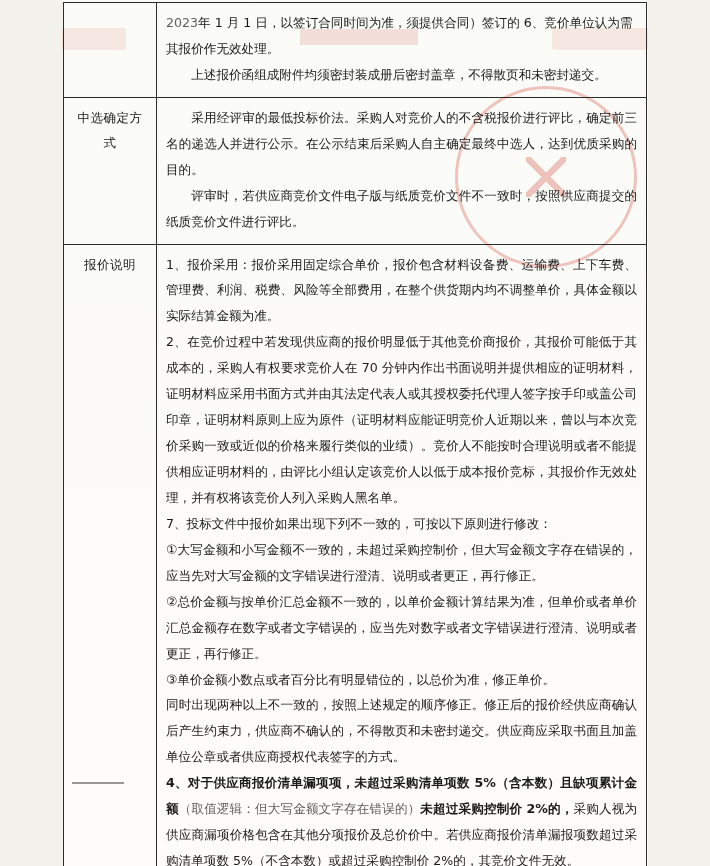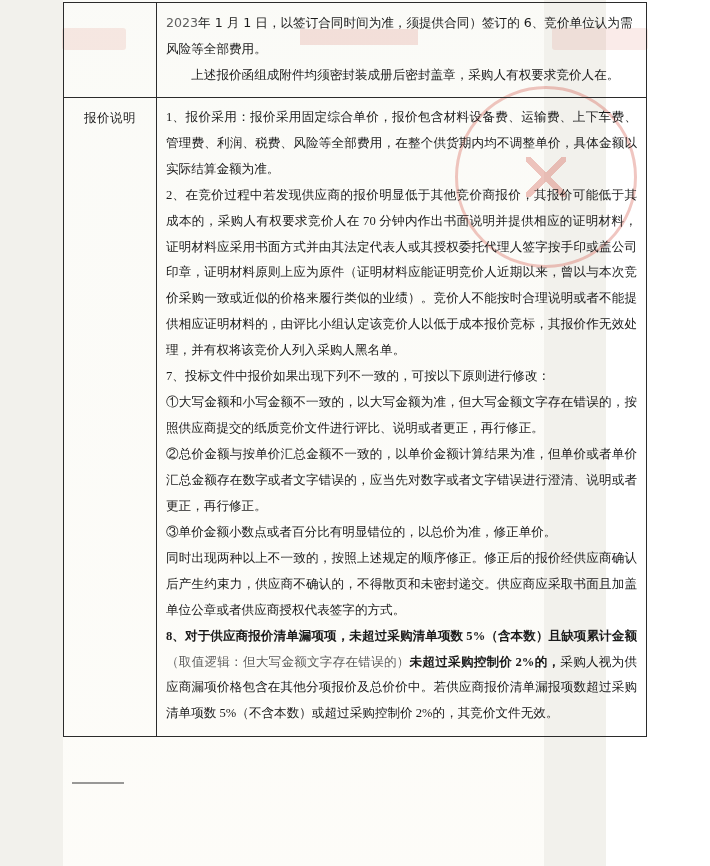--- a/index.html
+++ b/index.html
@@ -11,21 +11,21 @@
     width: 710px;
     height: 866px;
     font-family: "DejaVu Sans", sans-serif;
     color: #1a1a1a;
     position: relative;
     overflow: hidden;
   }
 
   .page {
     position: relative;
-    width: 606px;
+    width: 710px;
     height: 866px;
     background: #fdfdfb;
   }
 
   
   .paper-tint {
     position: absolute;
     inset: 0;
     background:
       linear-gradient(to bottom, rgba(250,250,246,0.8), rgba(253,252,248,0.9));
@@ -59,21 +59,20 @@
   }
   .p {
     margin: 0;
     text-indent: 2em;
   }
   .p.noindent {
     text-indent: 0;
   }
   .p.hang {
     text-indent: 0;
-    font-family: Liberation Serif, serif;
   }
   .bold {
     font-weight: bold;
   }
   .gray {
     color: #5e5e5e;
   }
 
   
   .toprow td {
@@ -172,34 +171,41 @@
   <div class="stamp stamp-mid-red"></div>
   <div class="stamp stamp-round"></div>
   <div class="pen-mark"></div>
 
   <table class="doc">
     <tbody>
         <tr class="toprow">
       <td class="label"></td>
       <td class="body">
         <p class="p noindent"><span class="gray">2023</span><span>年 1 月 1 日，以签订合同时间为准，须提供合同）签订的 6、竞价单位认为需</span></p>
-        <p class="p noindent">风险等全部费用。</p>
-        <p class="p">上述报价函组成附件均须密封装成册后密封盖章，采购人有权要求竞价人在。</p>
+        <p class="p noindent">其报价作无效处理。</p>
+        <p class="p">上述报价函组成附件均须密封装成册后密封盖章，不得散页和未密封递交。</p>
       </td>
     </tr>
 
+    <tr>
+      <td class="label">中选确定方式</td>
+      <td class="body">
+        <p class="p">采用经评审的最低投标价法。采购人对竞价人的不含税报价进行评比，确定前三名的递选人并进行公示。在公示结束后采购人自主确定最终中选人，达到优质采购的目的。</p>
+        <p class="p">评审时，若供应商竞价文件电子版与纸质竞价文件不一致时，按照供应商提交的纸质竞价文件进行评比。</p>
+      </td>
+    </tr>
 
     <tr>
       <td class="label">报价说明</td>
       <td class="body">
         <p class="p hang">1、报价采用：报价采用固定综合单价，报价包含材料设备费、运输费、上下车费、管理费、利润、税费、风险等全部费用，在整个供货期内均不调整单价，具体金额以实际结算金额为准。</p>
         <p class="p hang">2、在竞价过程中若发现供应商的报价明显低于其他竞价商报价，其报价可能低于其成本的，采购人有权要求竞价人在 70 分钟内作出书面说明并提供相应的证明材料，证明材料应采用书面方式并由其法定代表人或其授权委托代理人签字按手印或盖公司印章，证明材料原则上应为原件（证明材料应能证明竞价人近期以来，曾以与本次竞价采购一致或近似的价格来履行类似的业绩）。竞价人不能按时合理说明或者不能提供相应证明材料的，由评比小组认定该竞价人以低于成本报价竞标，其报价作无效处理，并有权将该竞价人列入采购人黑名单。</p>
         <p class="p hang">7、投标文件中报价如果出现下列不一致的，可按以下原则进行修改：</p>
-        <p class="p hang">①大写金额和小写金额不一致的，以大写金额为准，但大写金额文字存在错误的，按照供应商提交的纸质竞价文件进行评比、说明或者更正，再行修正。</p>
+        <p class="p hang">①大写金额和小写金额不一致的，未超过采购控制价，但大写金额文字存在错误的，应当先对大写金额的文字错误进行澄清、说明或者更正，再行修正。</p>
         <p class="p hang">②总价金额与按单价汇总金额不一致的，以单价金额计算结果为准，但单价或者单价汇总金额存在数字或者文字错误的，应当先对数字或者文字错误进行澄清、说明或者更正，再行修正。</p>
         <p class="p hang">③单价金额小数点或者百分比有明显错位的，以总价为准，修正单价。</p>
         <p class="p hang">同时出现两种以上不一致的，按照上述规定的顺序修正。修正后的报价经供应商确认后产生约束力，供应商不确认的，不得散页和未密封递交。供应商应采取书面且加盖单位公章或者供应商授权代表签字的方式。</p>
-        <p class="p hang"><span class="bold">8、对于供应商报价清单漏项项，未超过采购清单项数 5%（含本数）且</span><span class="bold">缺项累计金额</span><span class="gray">（取值逻辑：但大写金额文字存在错误的）</span><span class="bold">未超过采购控制价 2%的，</span><span>采购人视为供应商漏项价格包含在其他分项报价及总价价中。若供应商报价清单漏报项数超过采购清单项数 5%（不含本数）或超过采购控制价 2%的，其竞价文件无效。</span></p>
+        <p class="p hang"><span class="bold">4、对于供应商报价清单漏项项，未超过采购清单项数 5%（含本数）且</span><span class="bold">缺项累计金额</span><span class="gray">（取值逻辑：但大写金额文字存在错误的）</span><span class="bold">未超过采购控制价 2%的，</span><span>采购人视为供应商漏项价格包含在其他分项报价及总价价中。若供应商报价清单漏报项数超过采购清单项数 5%（不含本数）或超过采购控制价 2%的，其竞价文件无效。</span></p>
       </td>
     </tr>
   </tbody>
     </table>
 </div>
 
 </body></html>

